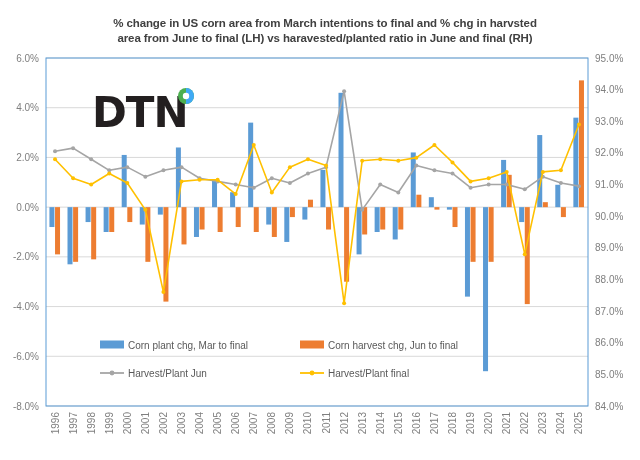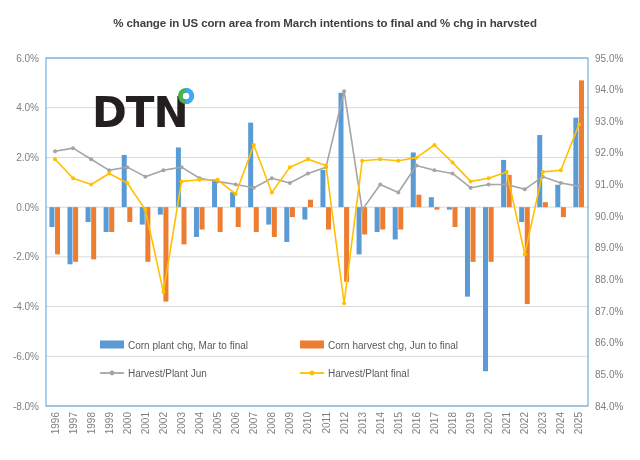--- a/index.html
+++ b/index.html
@@ -57,20 +57,21 @@
     letter-spacing: -1px;
   }
 </style>
 </head>
 <body>
 
 <div id="chart-root">
 
   <div class="chart-title">
     <div>% change in US corn area from March intentions to final and % chg in harvsted</div>
+    <div>area from June to final  (LH) vs haravested/planted ratio in June and final (RH)</div>
   </div>
 
   <svg id="chart-svg" width="640" height="460">
     <g id="gridlines">
         <line x1="46" x2="588" y1="58" y2="58" stroke="#D9D9D9" stroke-width="1"></line>
         <line x1="46" x2="588" y1="107.71428571428572" y2="107.71428571428572" stroke="#D9D9D9" stroke-width="1"></line>
         <line x1="46" x2="588" y1="157.42857142857142" y2="157.42857142857142" stroke="#D9D9D9" stroke-width="1"></line>
         <line x1="46" x2="588" y1="207.14285714285717" y2="207.14285714285717" stroke="#D9D9D9" stroke-width="1"></line>
         <line x1="46" x2="588" y1="256.8571428571429" y2="256.8571428571429" stroke="#D9D9D9" stroke-width="1"></line>
         <line x1="46" x2="588" y1="306.57142857142856" y2="306.57142857142856" stroke="#D9D9D9" stroke-width="1"></line>

